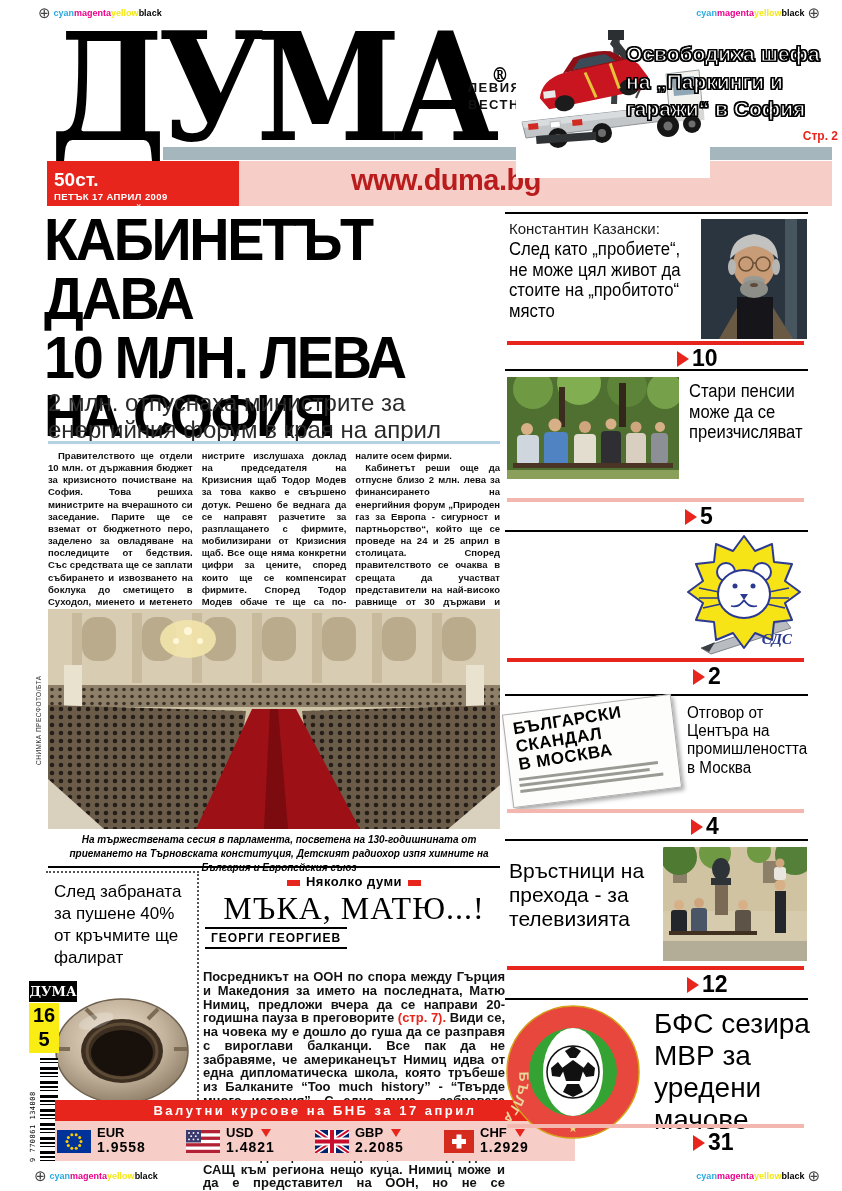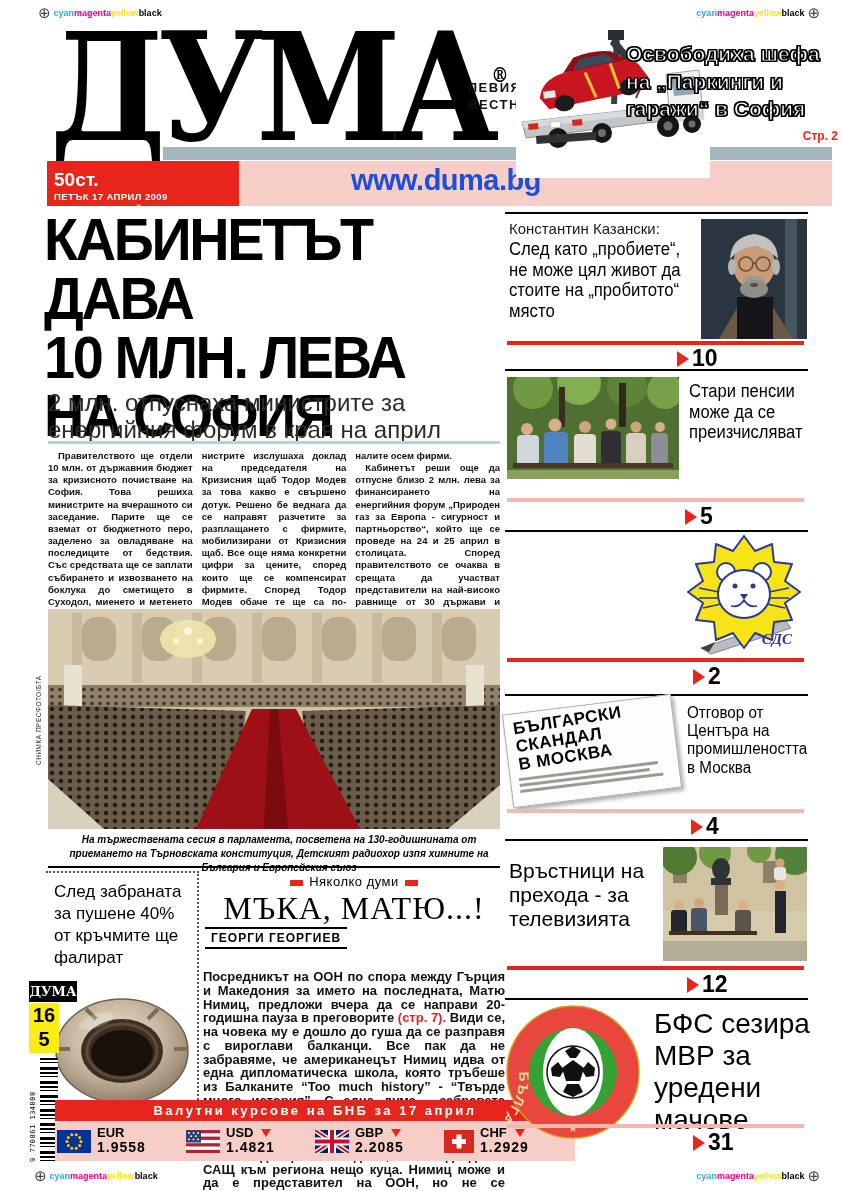--- a/index.html
+++ b/index.html
@@ -14,21 +14,21 @@
   .logo{position:absolute;left:50px;top:26px;font-family:"DejaVu Serif",serif;font-weight:bold;
         font-size:150px;line-height:.82;letter-spacing:-9px;transform:scaleX(.87);transform-origin:left top;white-space:nowrap}
   .logo .reg{font-size:20px;letter-spacing:0;vertical-align:58px}
   .tagline{position:absolute;left:468px;top:80px;font-size:13px;font-weight:bold;letter-spacing:1.5px;line-height:1.3;color:#111}
   .graybar{position:absolute;left:163px;top:147px;width:669px;height:13px;background:#a5b7bd}
   .datebox{position:absolute;left:47px;top:161px;width:192px;height:45px;background:#e8251d;color:#fff;
            padding:9px 7px;box-sizing:border-box}
   .price{font-size:19px;font-weight:bold;line-height:1}
   .dline{font-size:9.5px;font-weight:bold;margin-top:2px;letter-spacing:.4px}
   .pinkbar{position:absolute;left:239px;top:161px;width:593px;height:45px;background:#f7cdc7}
-  .site{position:absolute;left:112px;top:3px;font-size:29px;font-weight:bold;color:#1d4ed8;letter-spacing:-.5px}
+  .site{position:absolute;left:112px;top:3px;font-size:29px;font-weight:bold;color:#b91c1c;letter-spacing:-.5px}
   
   .topstory{position:absolute;left:626px;top:40px;width:212px}
   .topstory .l{display:block;font-size:21px;font-weight:bold;color:#fff;line-height:1.32;
       -webkit-text-stroke:1.2px #000;text-shadow:1px 1px 0 #000,-1px -1px 0 #000,1px -1px 0 #000,-1px 1px 0 #000}
   .topstory .pg{display:block;text-align:right;color:#e8251d;font-size:12px;font-weight:bold;margin-top:6px;
       -webkit-text-stroke:0;text-shadow:none}
   
   .mainhead{position:absolute;left:44px;top:211px;width:488px;font-size:60px;font-weight:bold;
             line-height:.98;letter-spacing:-2.5px;transform:scaleX(.93);transform-origin:left top}
   .subhead{position:absolute;left:48px;top:389px;width:440px;font-size:24px;color:#2a2a2a;line-height:1.13}
@@ -51,21 +51,21 @@
   .brandbox{position:absolute;left:29px;top:981px;width:48px;height:21px;background:#000;color:#fff;
             font-family:"DejaVu Serif",serif;font-weight:bold;font-size:13px;text-align:center;line-height:21px}
   .numbox{position:absolute;left:29px;top:1003px;width:30px;height:50px;background:#f9ed13;color:#000;
           font-weight:bold;font-size:20px;text-align:center;line-height:1.2}
   .barcode{position:absolute;left:40px;top:1058px;width:18px;height:104px;
      background:repeating-linear-gradient(to bottom,#000 0 2px,#fff 2px 4px,#000 4px 5px,#fff 5px 9px,#000 9px 12px,#fff 12px 14px)}
   .bcdigits{position:absolute;left:29px;top:1058px;height:104px;writing-mode:vertical-rl;transform:rotate(180deg);
             font-family:"DejaVu Sans Mono",monospace;font-size:7px;letter-spacing:.5px}
   
   .opinion{position:absolute;left:203px;top:874px;width:302px}
-  .kickrow{text-align:center;font-size:13px;font-weight:normal;letter-spacing:.5px}
+  .kickrow{text-align:center;font-size:13px;font-weight:bold;letter-spacing:.5px}
   .rdash{display:inline-block;width:13px;height:6px;background:#e8251d;vertical-align:middle;margin:0 6px}
   .ophead{font-family:"Liberation Serif",serif;font-size:32px;letter-spacing:1px;text-align:center;line-height:1;margin-top:3px}
   .byline{display:inline-block;border-top:2px solid #000;border-bottom:2px solid #000;padding:2px 6px;
           font-size:12px;font-weight:bold;letter-spacing:1px;margin:3px 0 0 2px}
   .opbody{margin-top:21px;font-size:13px;font-weight:bold;text-align:justify;line-height:1.06;color:#111}
   .opbody .red{color:#e8251d}
   
   .currency{position:absolute;left:55px;top:1100px;width:520px}
   .cur-title{height:21px;background:#e8251d;color:#fff;font-weight:bold;font-size:13px;text-align:center;
              line-height:21px;letter-spacing:2.5px}

